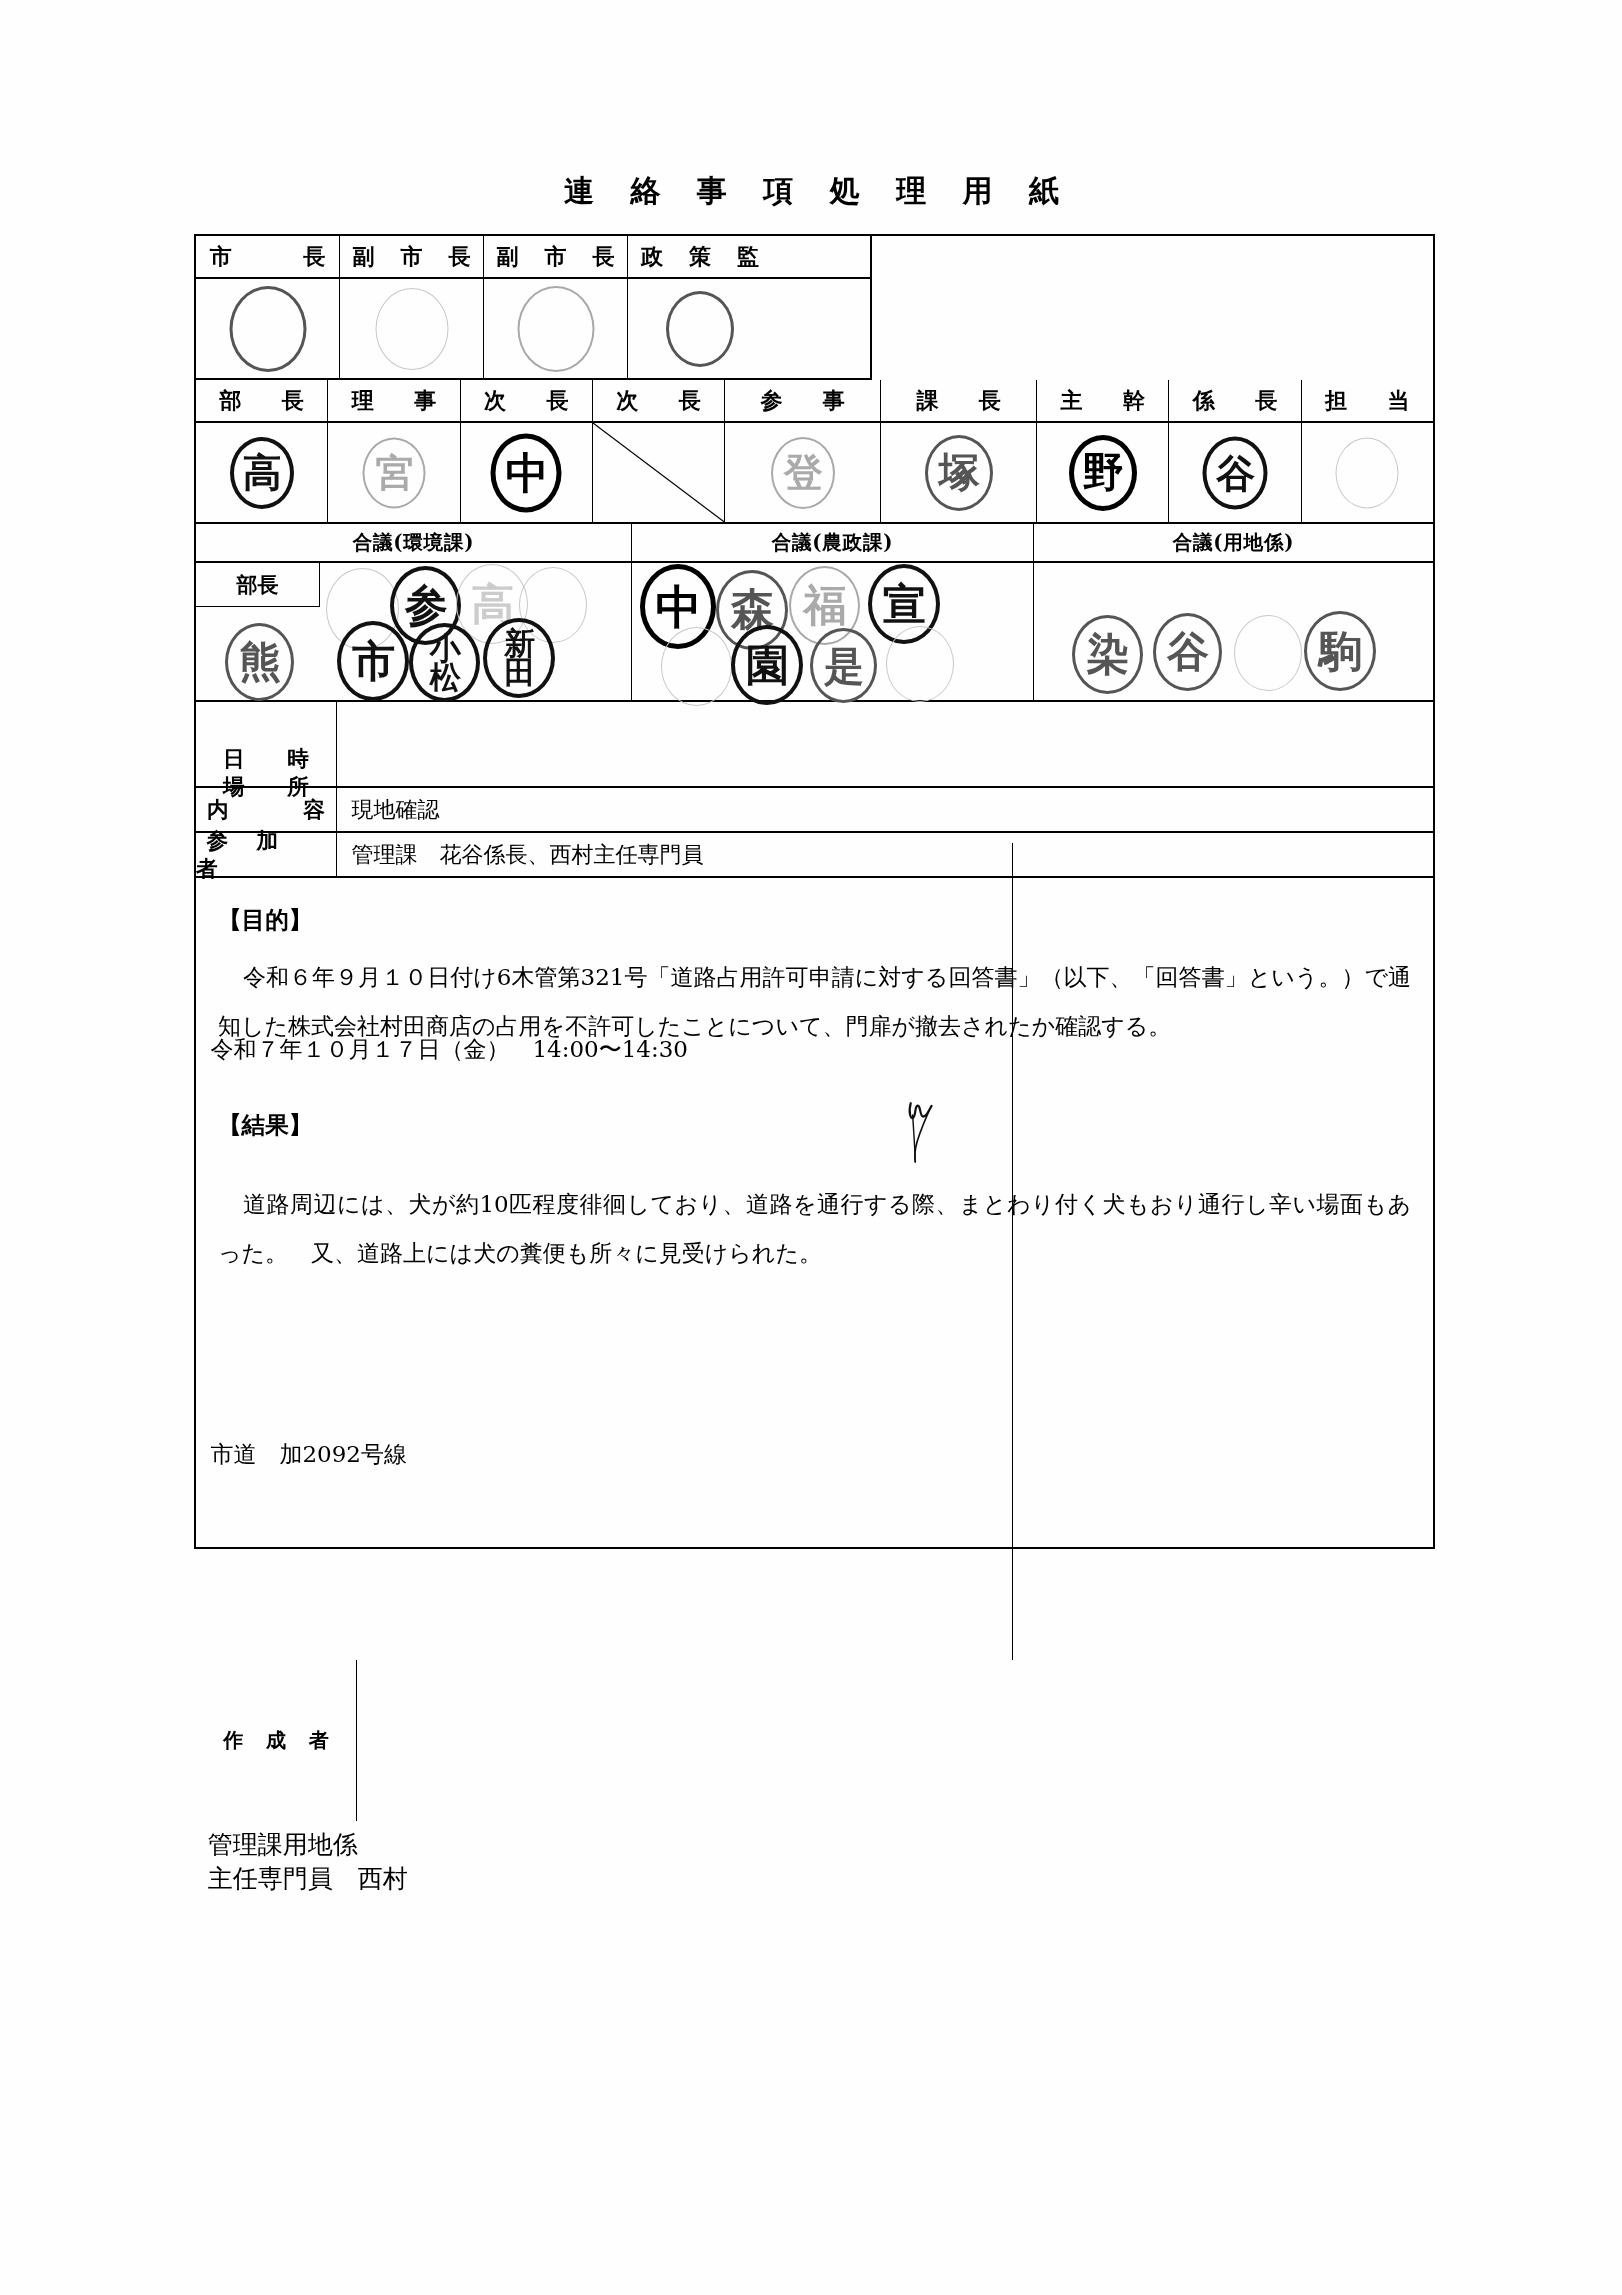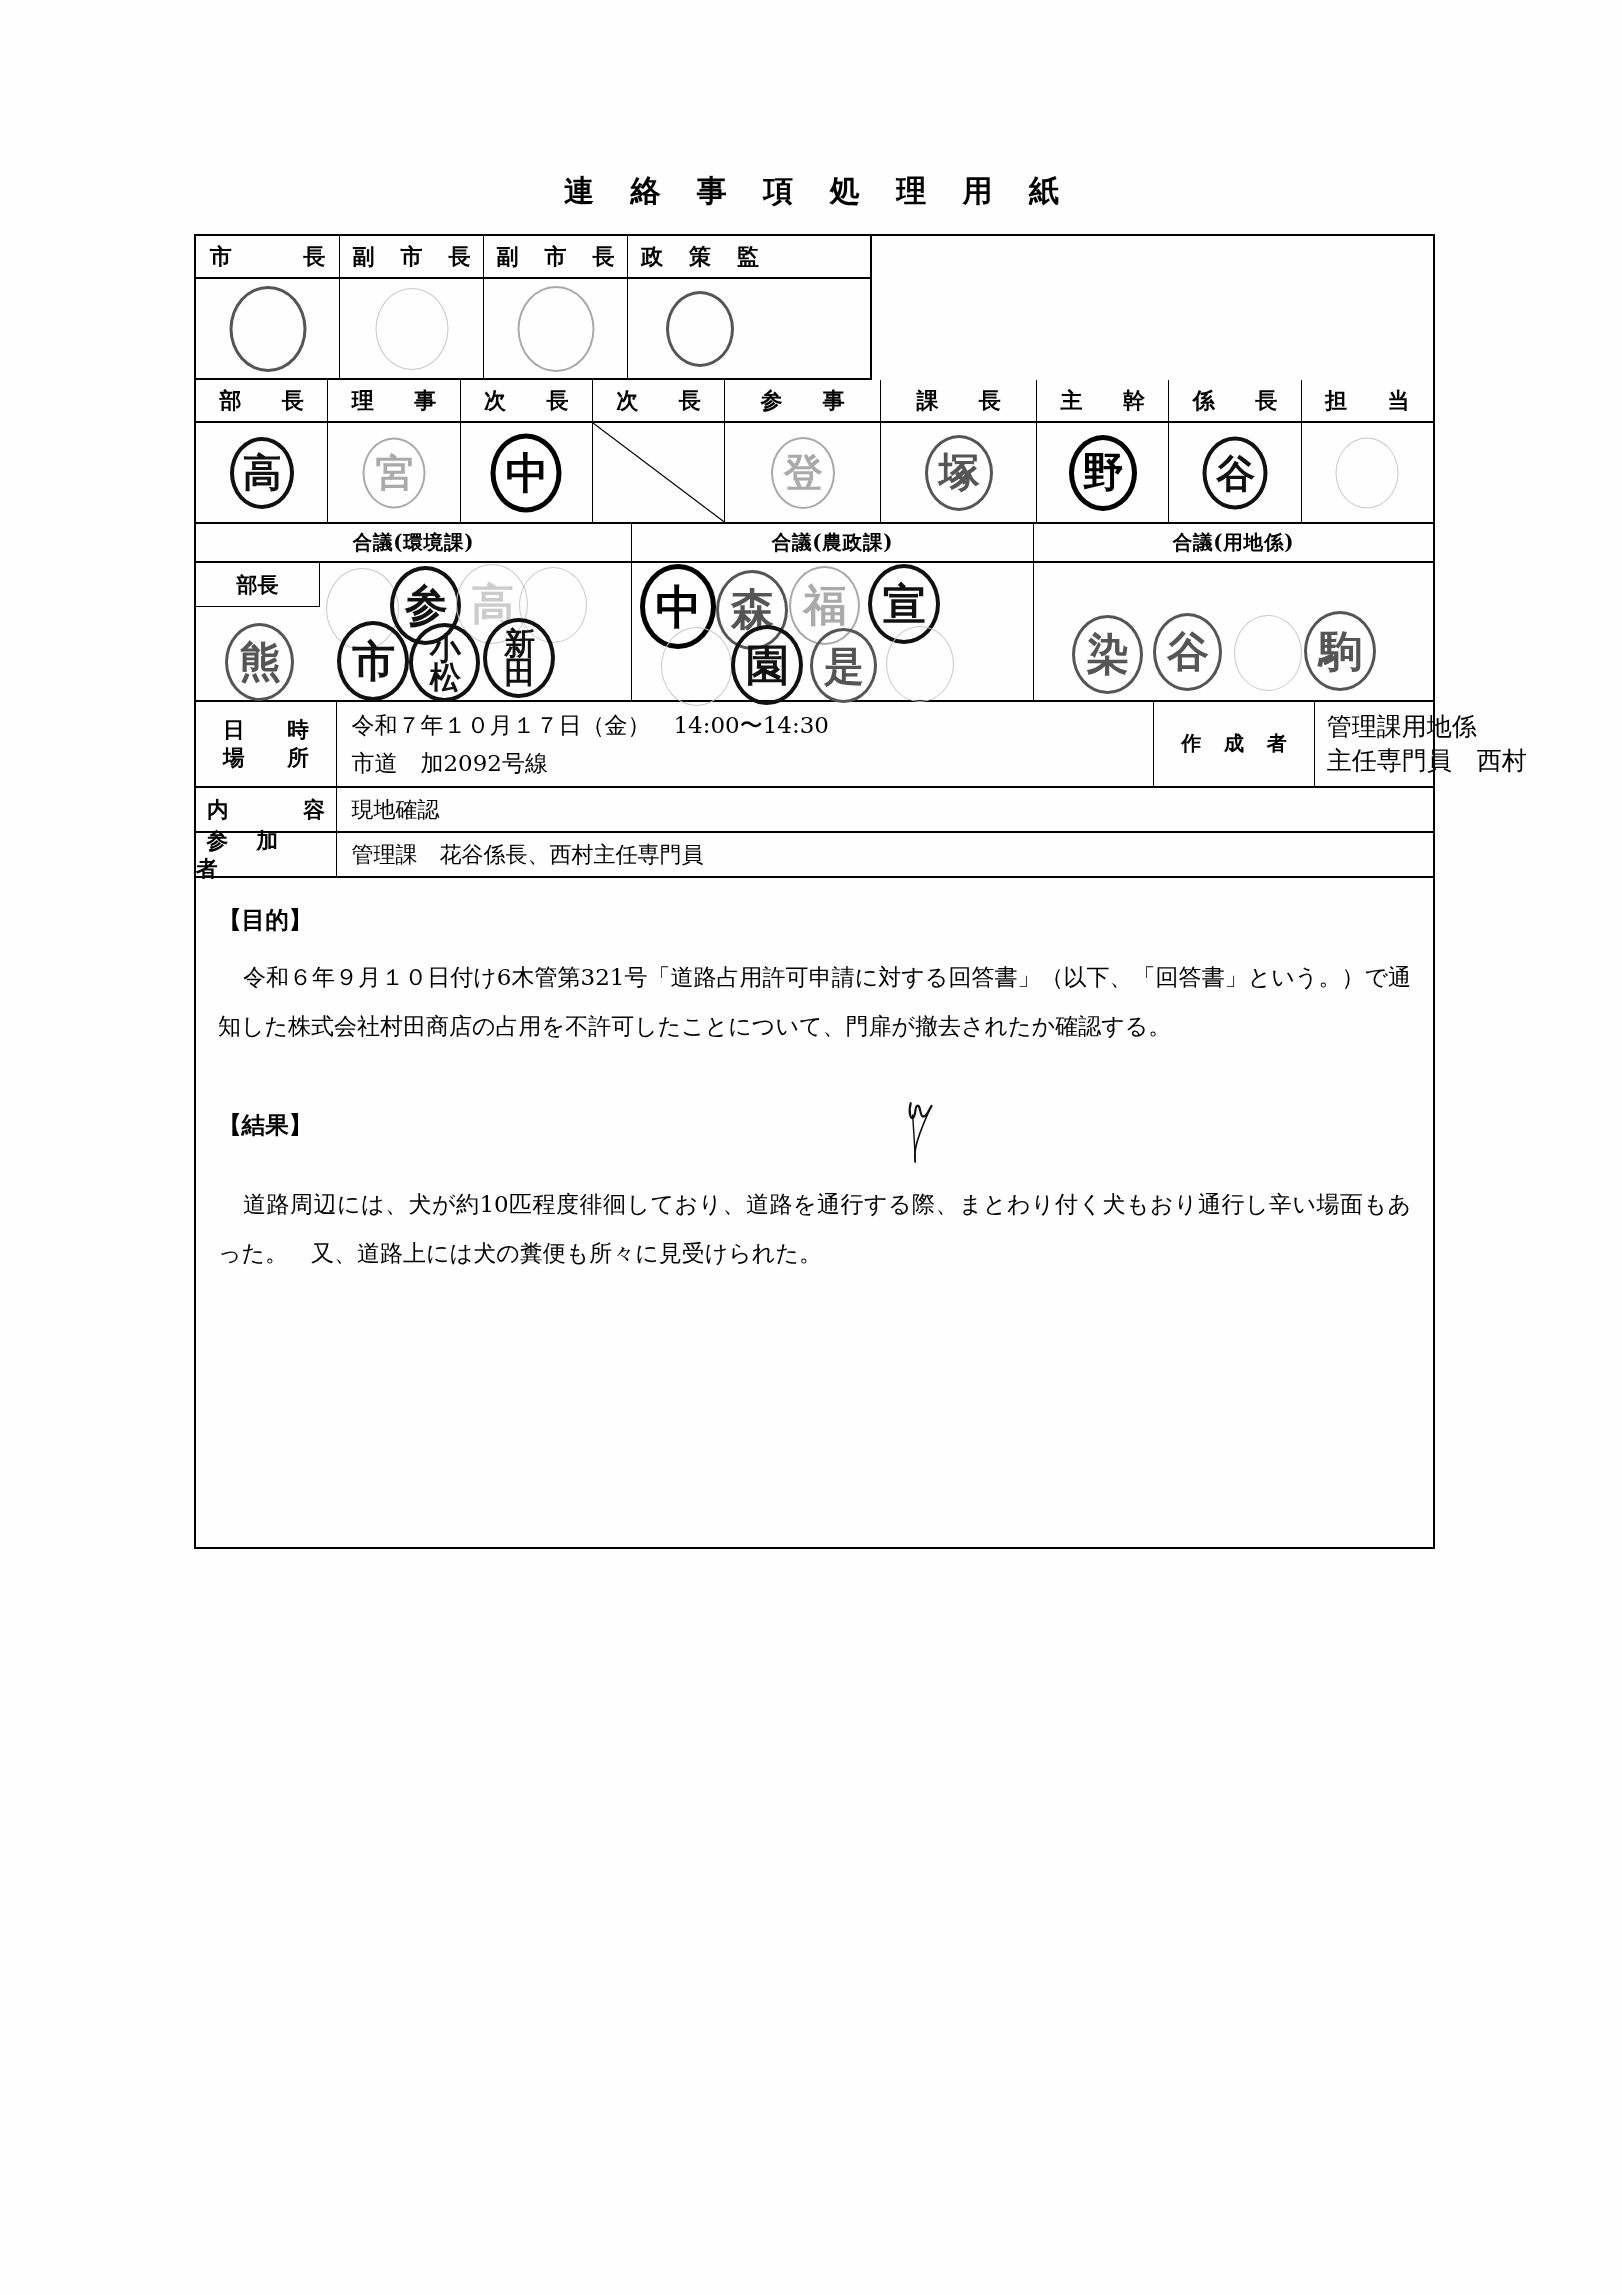--- a/index.html
+++ b/index.html
@@ -153,21 +153,21 @@
     font-size: 23px;
     font-family: "DejaVu Serif", "Liberation Serif", serif;
     display: flex;
     flex-direction: column;
     justify-content: center;
     line-height: 1.5;
     flex: 1 1 auto;
   }
   .val .ln { white-space: pre; }
 
-  .row-datetime { height: 84px; }
+  .row-datetime { height: 84px; flex-direction: column; }
   .row-datetime .val-dt {
     border-right: 1.3px solid #000;
     width: 817px;
     flex: 0 0 817px;
     justify-content: space-around;
     padding-top: 3.9px;
     padding-bottom: 3.9px;
   }
   .lbl-author {
     width: 161px; flex: 0 0 161px;

